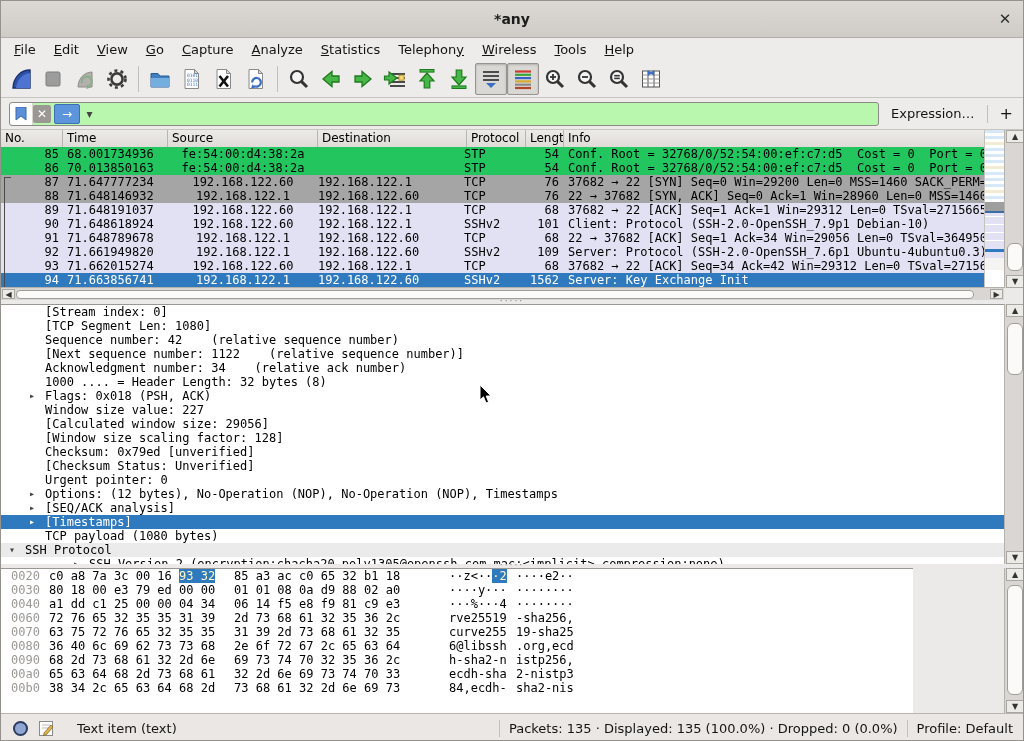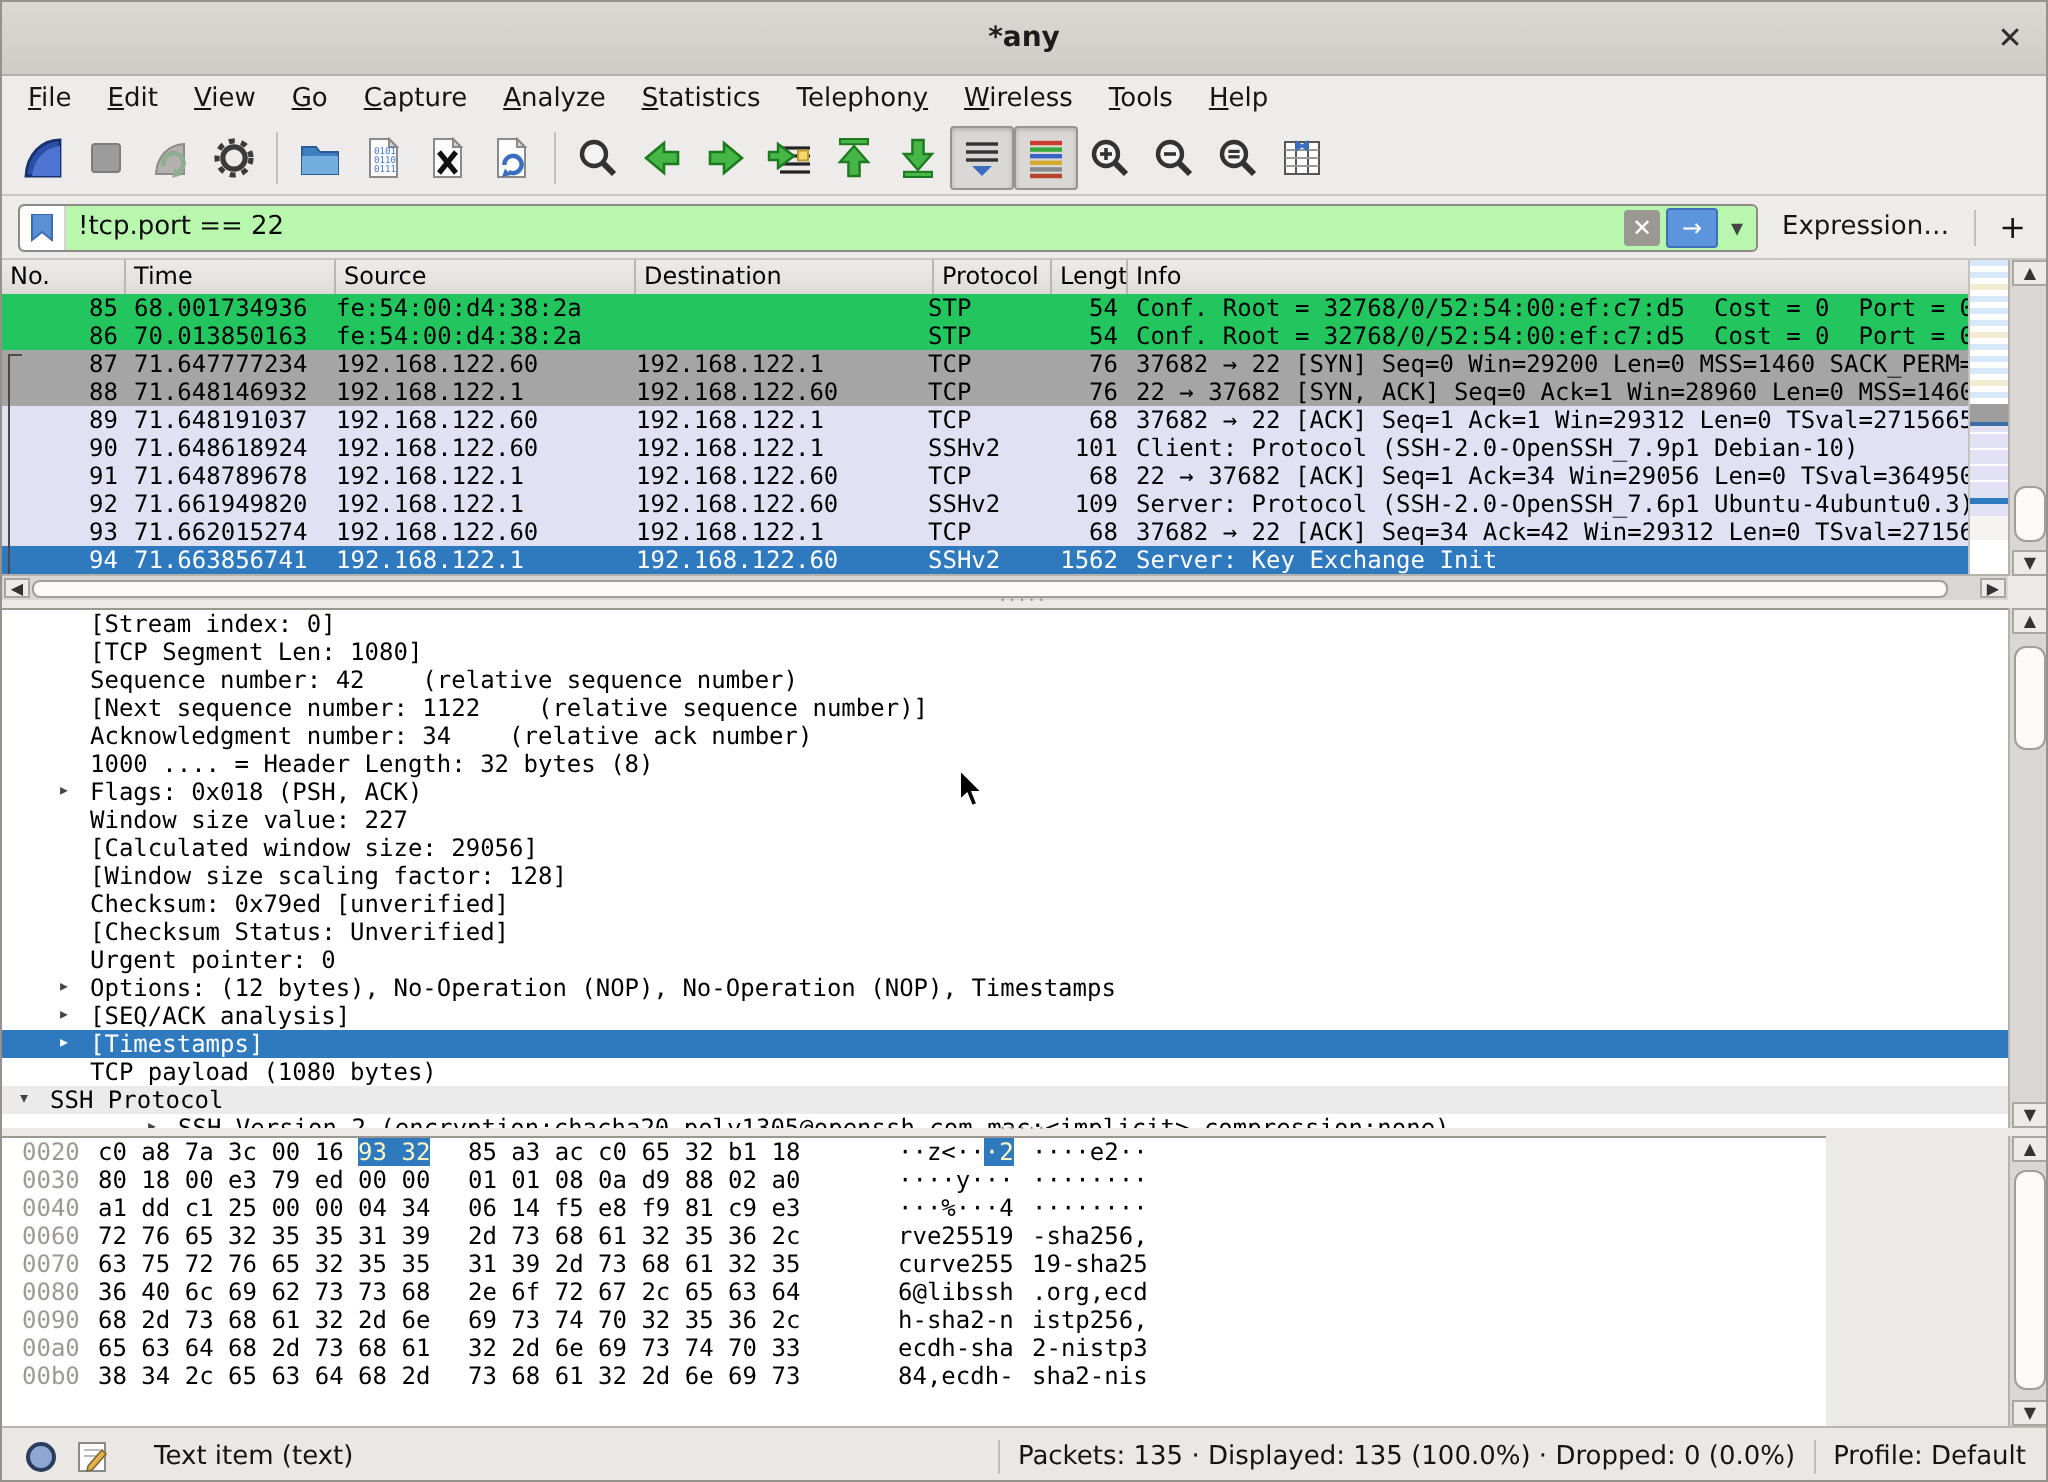--- a/index.html
+++ b/index.html
@@ -48,21 +48,21 @@
   #plbody{top:146px;left:0;width:983px;height:140px;background:#fff;overflow:hidden;
           font-family:"DejaVu Sans Mono",monospace;font-size:12px;}
   .plrow{display:flex;height:14px;line-height:14px;white-space:pre;}
   .plrow span{overflow:hidden;flex:0 0 auto;}
   .c-white{background:#22c55e;color:#000;}
   .c-gray{background:#a5a5a5;color:#000;}
   .c-lav{background:#e2e1f4;color:#000;}
   .c-sel{background:#2f79bf;color:#fff;}
   .cell-no{width:58px;text-align:right;}
   .cell-time{width:101px;margin-left:8px;}
-  .cell-src{width:150px;}
+  .cell-src{width:150px;text-align:center;}
   .cell-dst{width:146px;}
   .cell-proto{width:59px;}
   .cell-len{width:36px;text-align:right;}
   .cell-info{margin-left:9px;flex:1 1 auto !important;}
   #stream-bracket{left:3px;top:176px;width:6px;height:110px;border-left:1px solid #4a4a4a;border-top:1px solid #4a4a4a;}
   
   #minimap{top:129px;left:983px;width:20px;height:158px;background:#fff;border-left:1px solid #c5c2be;overflow:hidden;}
   .vscroll{width:20px;background:#d9d6d3;border-left:1px solid #b5b2ae;box-sizing:border-box;}
   .sb-arrow{position:absolute;left:1px;width:18px;height:13px;background:#edebe8;border:1px solid #aaa7a3;
             box-sizing:border-box;font-size:8px;line-height:11px;text-align:center;color:#333;}
@@ -282,21 +282,20 @@
     </div>
   </div>
 
 <div class="abs" id="filterbar">
   <div id="filterbox">
     <div id="bookmark">
       <svg width="12" height="14" viewBox="0 0 12 14">
           <path d="M1 0 h10 v13 l-5 -4 -5 4 z" fill="#5b8fd6" stroke="#3c6bb0"></path>
         </svg>
     </div>
-    <div id="filter-text">!tcp.port == 22</div>
     <div class="fbtn" id="filter-clear">✕</div>
     <div class="fbtn" id="filter-apply">→</div>
     <div class="fbtn" id="filter-drop">▾</div>
   </div>
   <div id="expression-btn">Expression…</div>
   <div class="fsep"></div>
   <div id="add-filter-btn">+</div>
 </div>
 
 <div class="abs" id="plheader">

